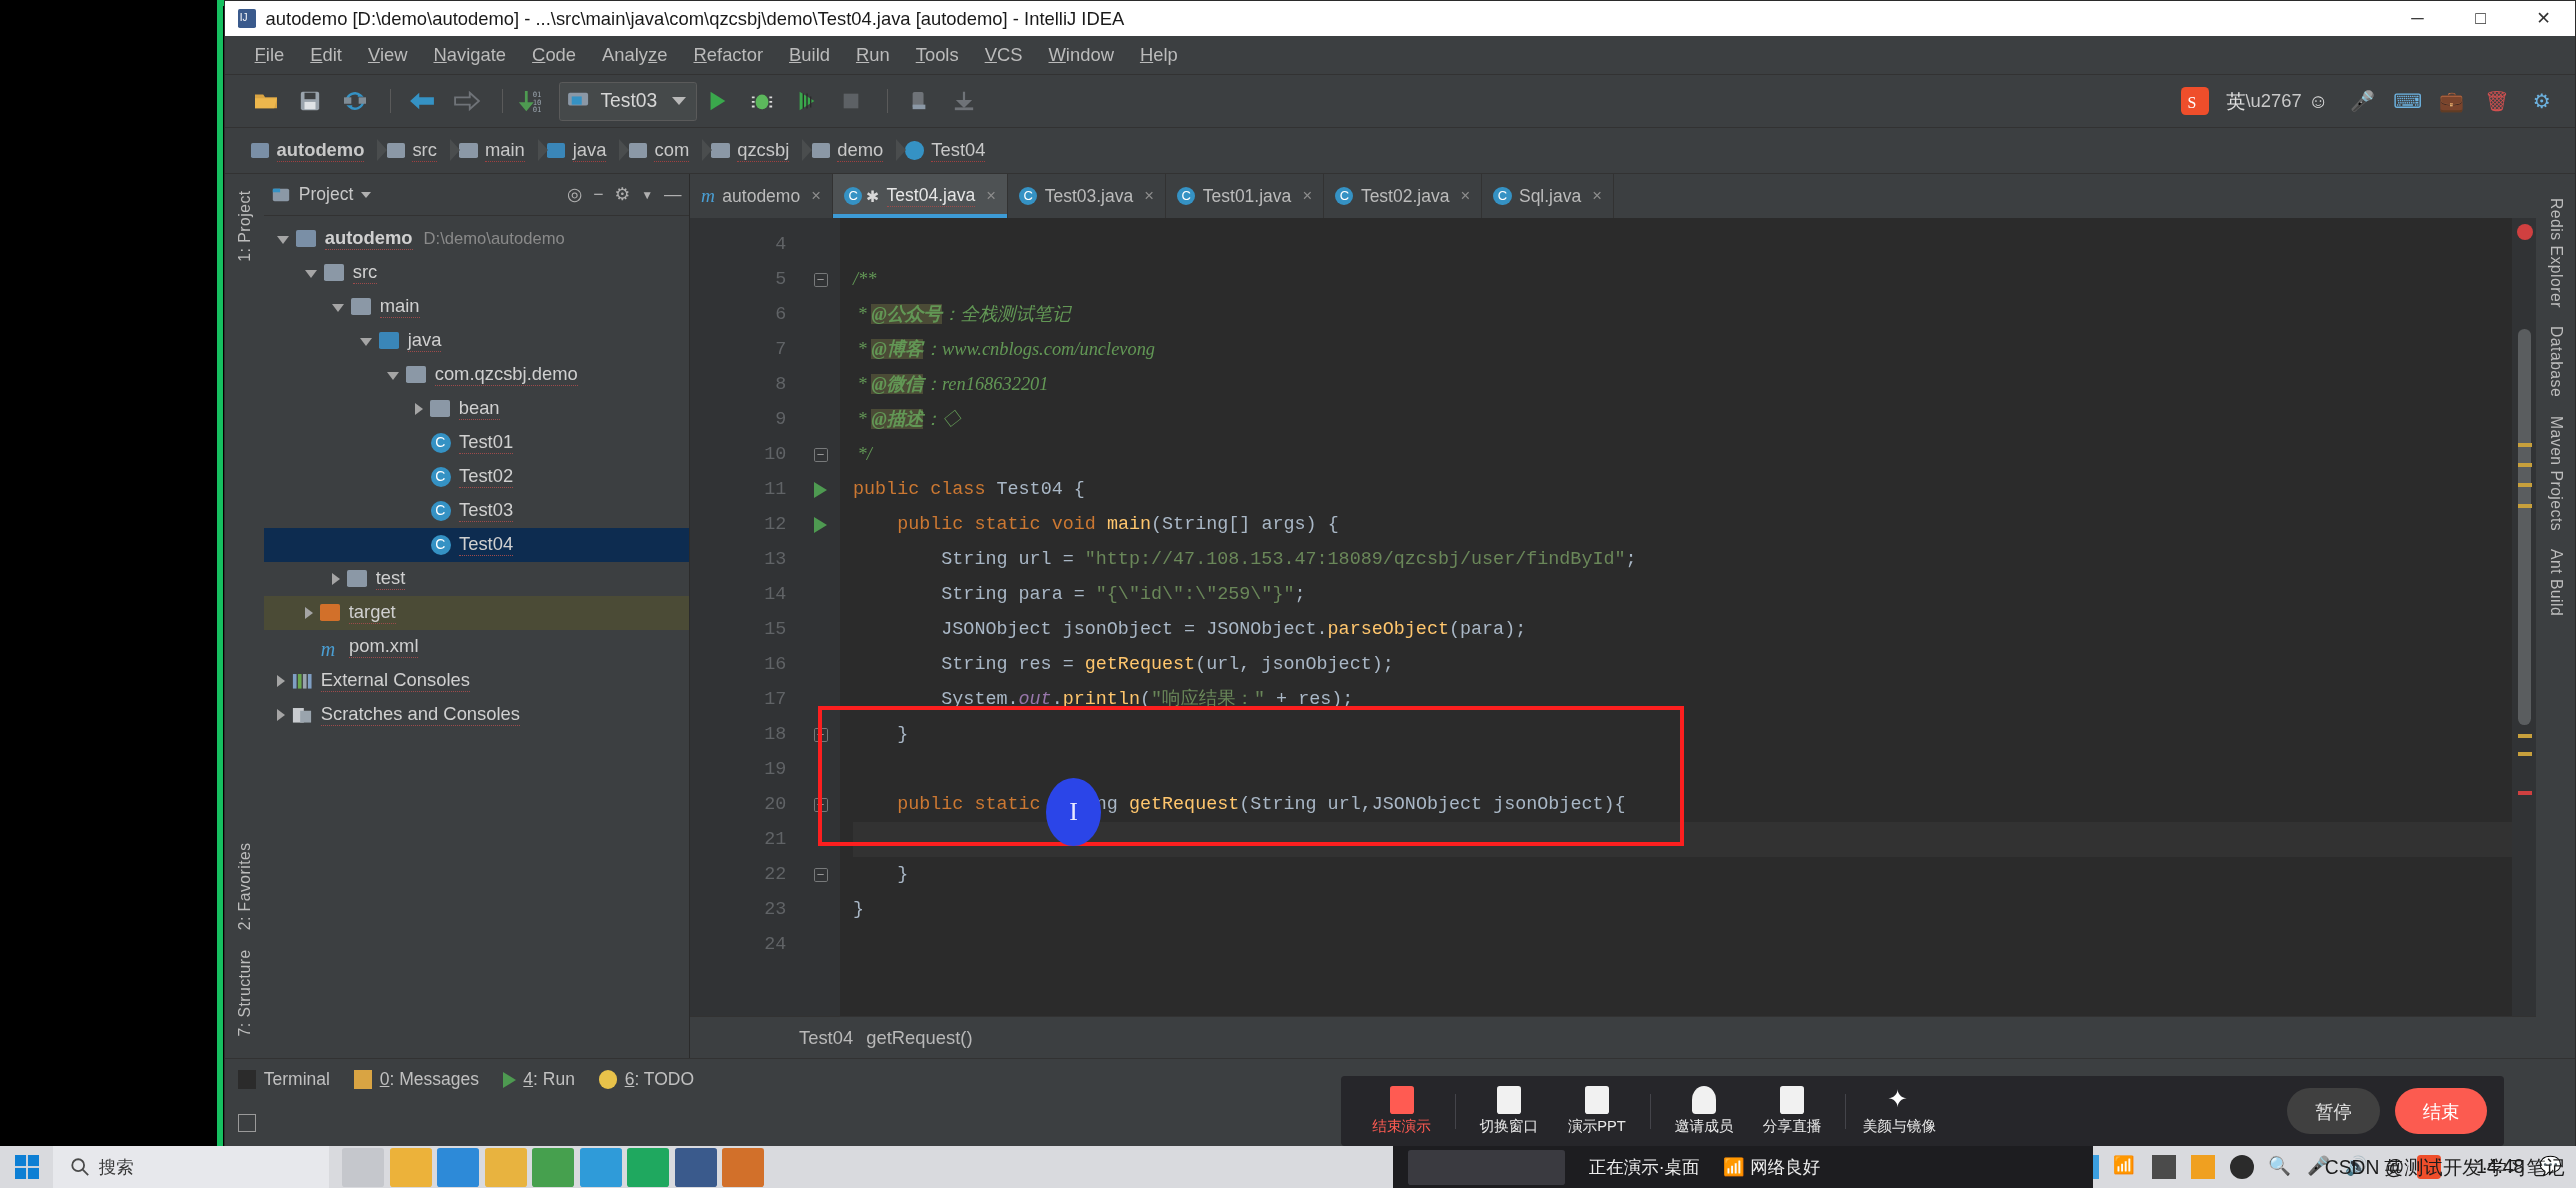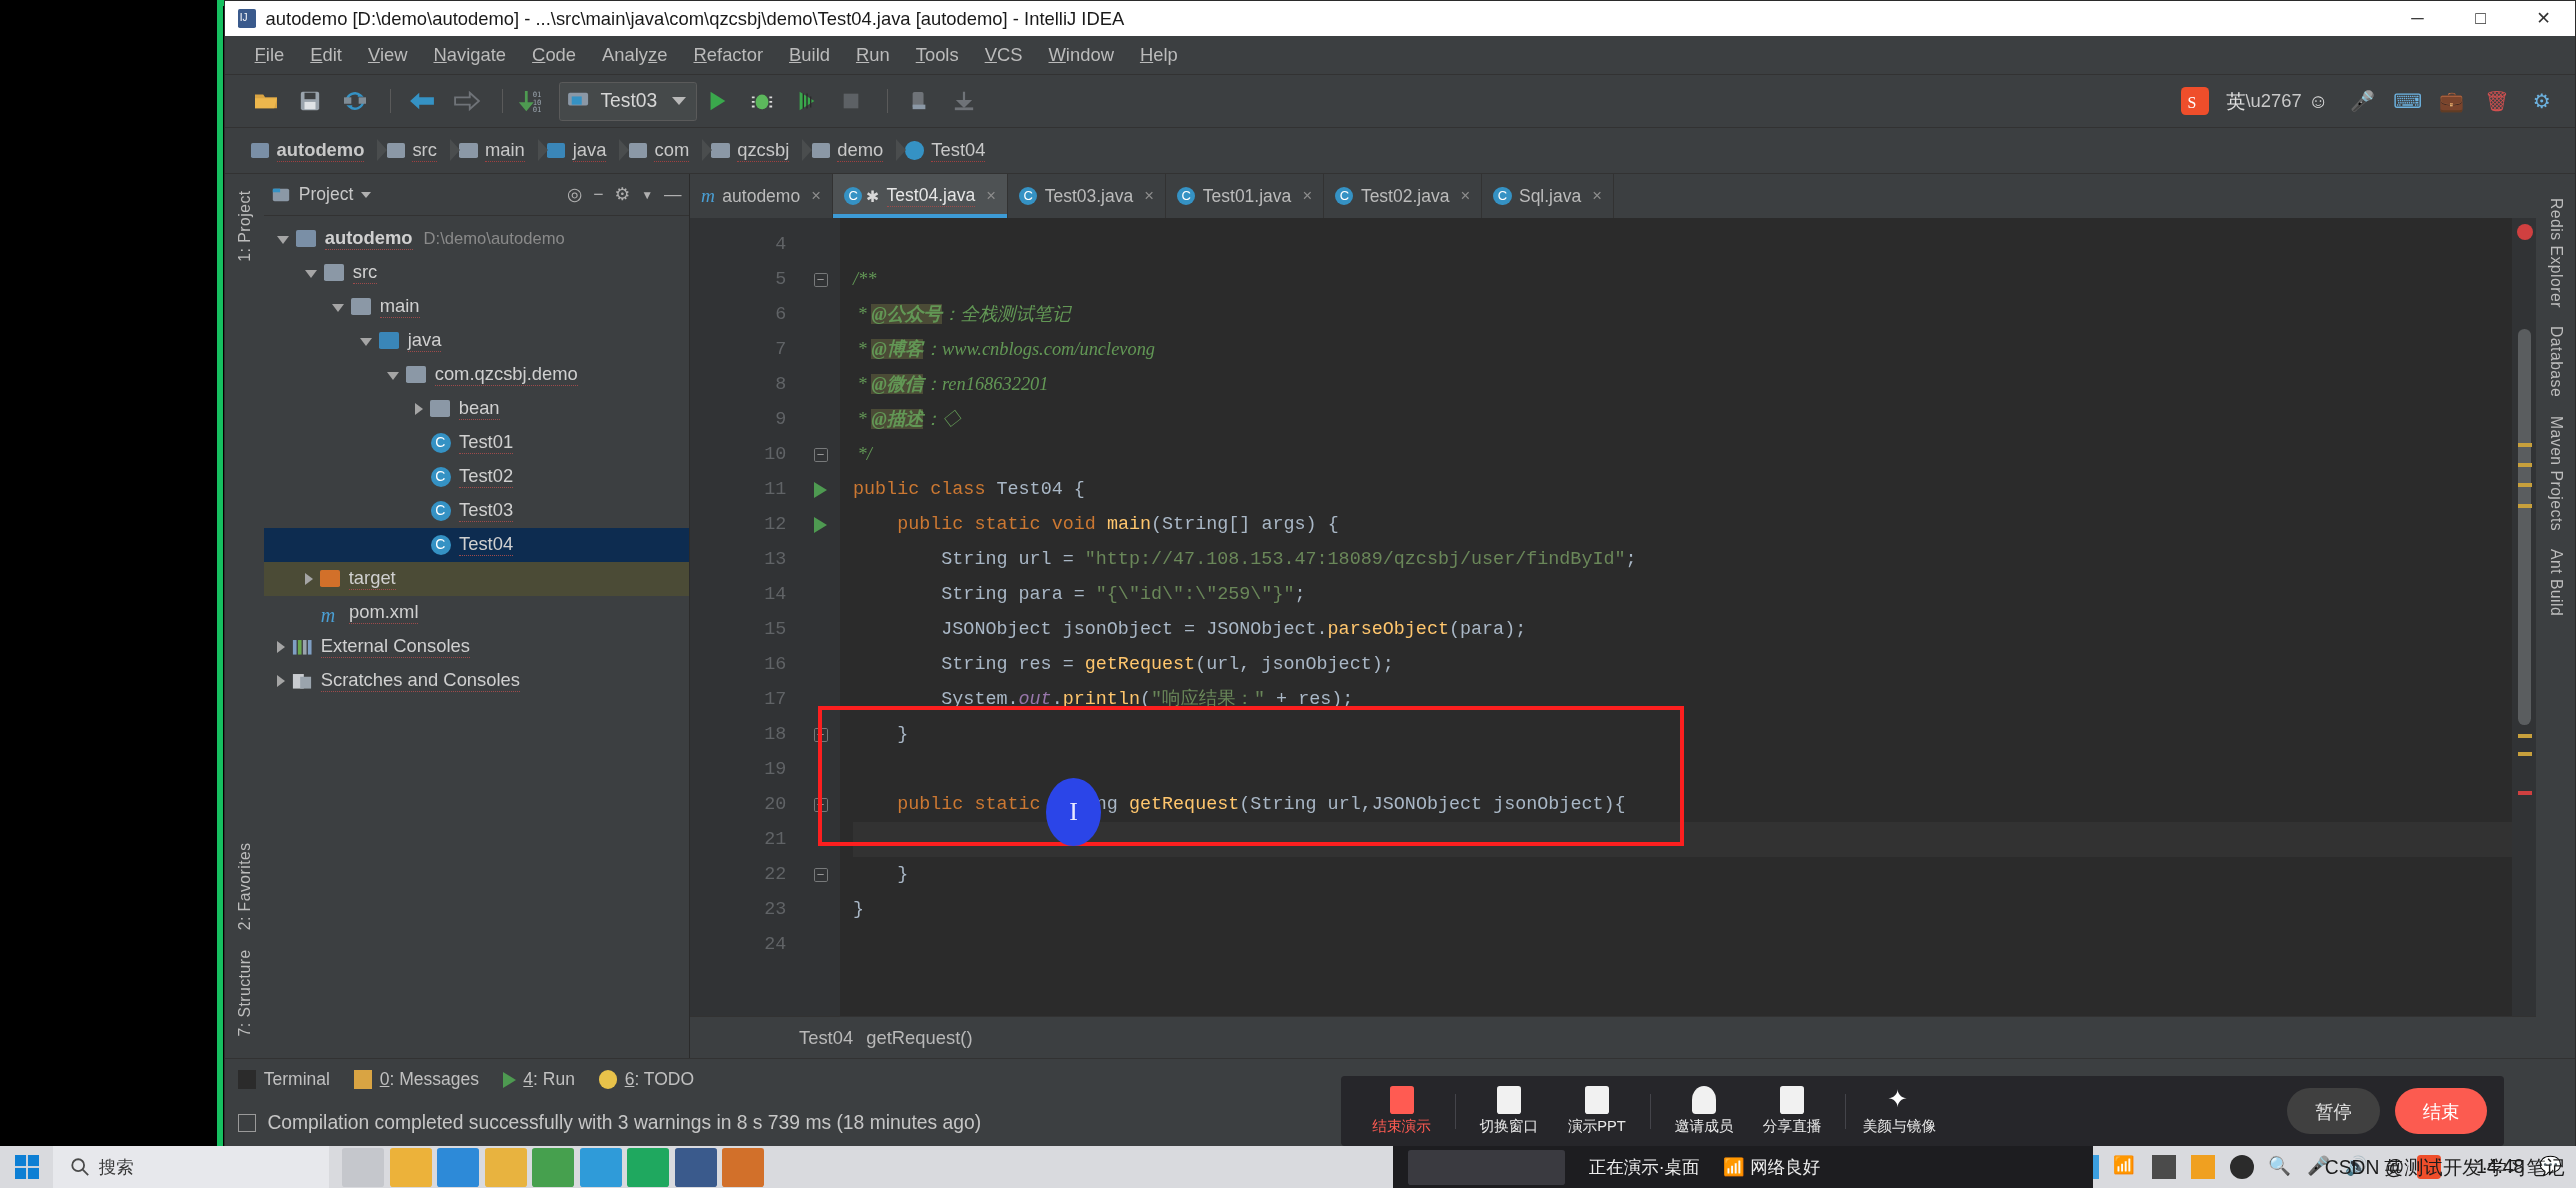--- a/index.html
+++ b/index.html
@@ -414,20 +414,25 @@
             </div>
             <div class="trow" style="padding-left: 151px;">
               <span class="tri none"></span>
               <span class="cicon"></span>
               <span class="wav">Test03</span>
             </div>
             <div class="trow sel" style="padding-left: 151px;">
               <span class="tri none"></span>
               <span class="cicon"></span>
               <span class="wav">Test04</span>
+            </div>
+            <div class="trow" style="padding-left: 68px;">
+              <span class="tri"></span>
+              <span class="ficon" style="background: rgb(139, 152, 166);"></span>
+              <span class="wav">test</span>
             </div>
             <div class="trow hl" style="padding-left: 41px;">
               <span class="tri"></span>
               <span class="ficon" style="background: rgb(210, 112, 42);"></span>
               <span class="wav">target</span>
             </div>
             <div class="trow" style="padding-left: 41px;">
               <span class="tri none"></span>
               <span class="ficon" style="background: none; color: rgb(74, 159, 212); font-style: italic; font-family: &quot;Liberation Serif&quot;, serif; font-size: 20px;">m</span>
               <span class="wav">pom.xml</span>
@@ -620,21 +625,20 @@
           <span><u>4</u>: Run</span>
         </div>
         <div class="botbtn">
           <span style="width: 18.4px; height: 18.4px; display: inline-block; background: rgb(232, 194, 74); border-radius: 50%;"></span>
           <span><u>6</u>: TODO</span>
         </div>
       </div>
 
     <div class="statusbar">
       <span class="sq-ico"></span>
-      <span class="stxt">Compilation completed successfully with 3 warnings in 8 s 739 ms (18 minutes ago)</span>
     </div>
   </div>
 
   <div id="meetbar">
     <div class="mitem stop">
       <span class="micon red"></span>
       <span class="mi-lbl">结束演示</span>
     </div>
     <div class="mvsep"></div>
     <div class="mitem">

